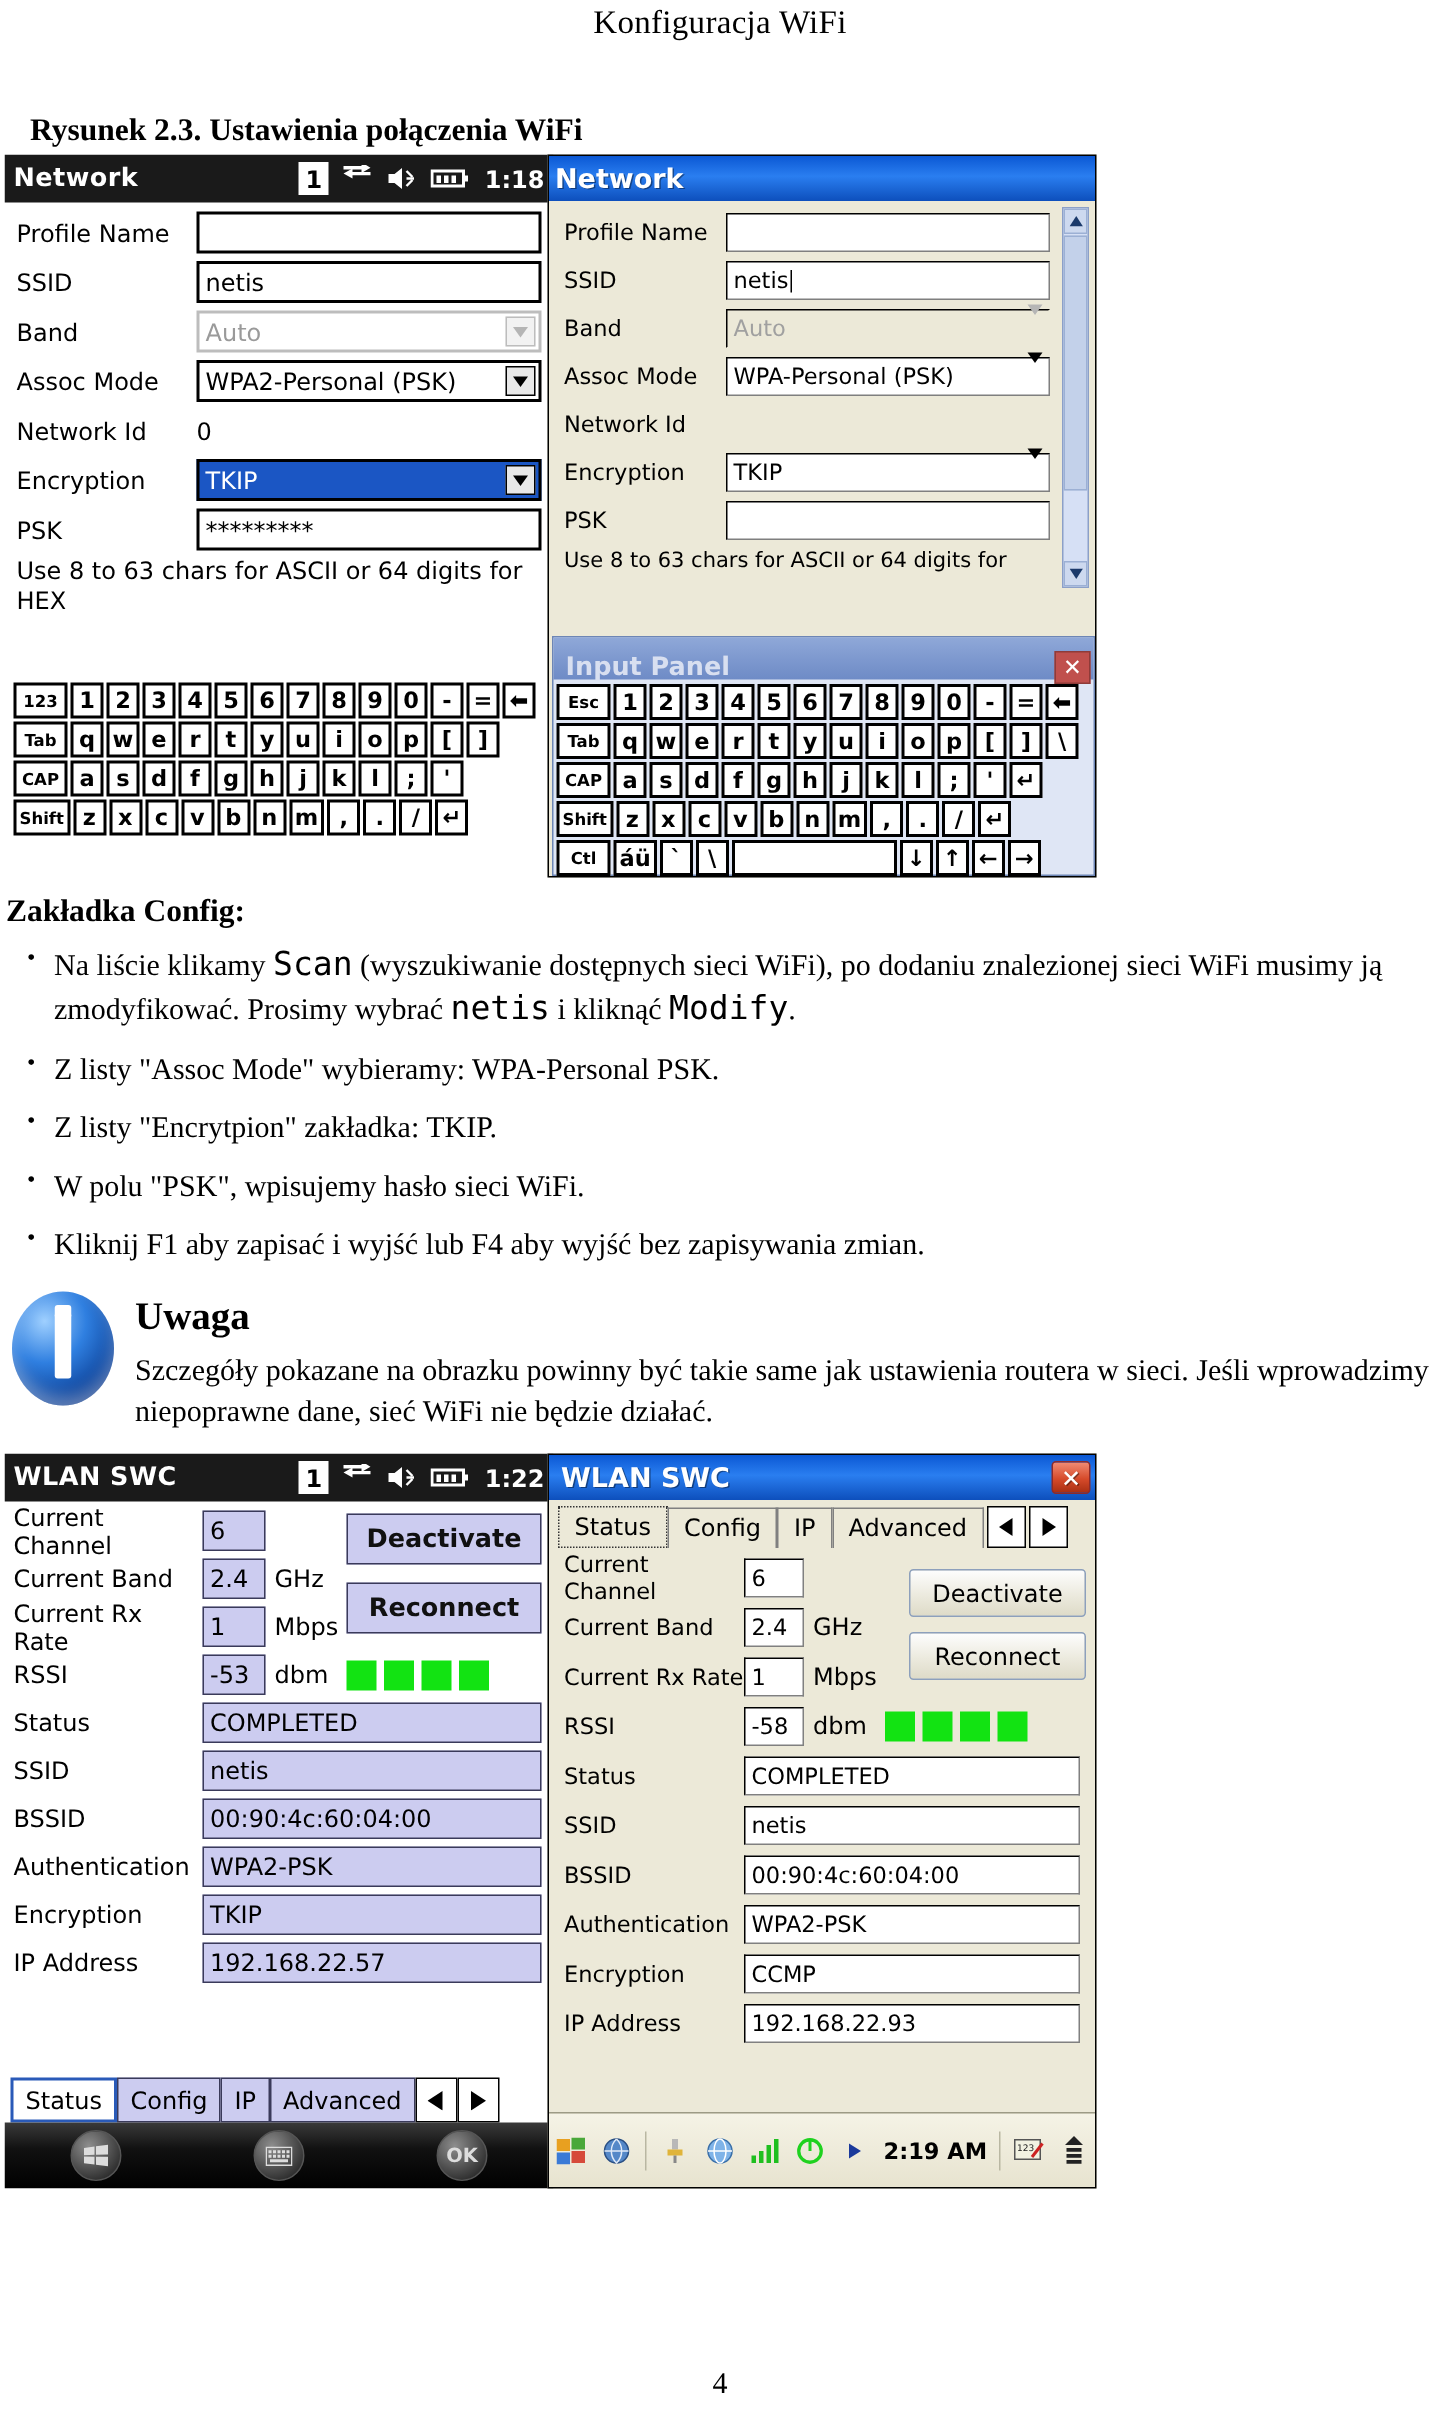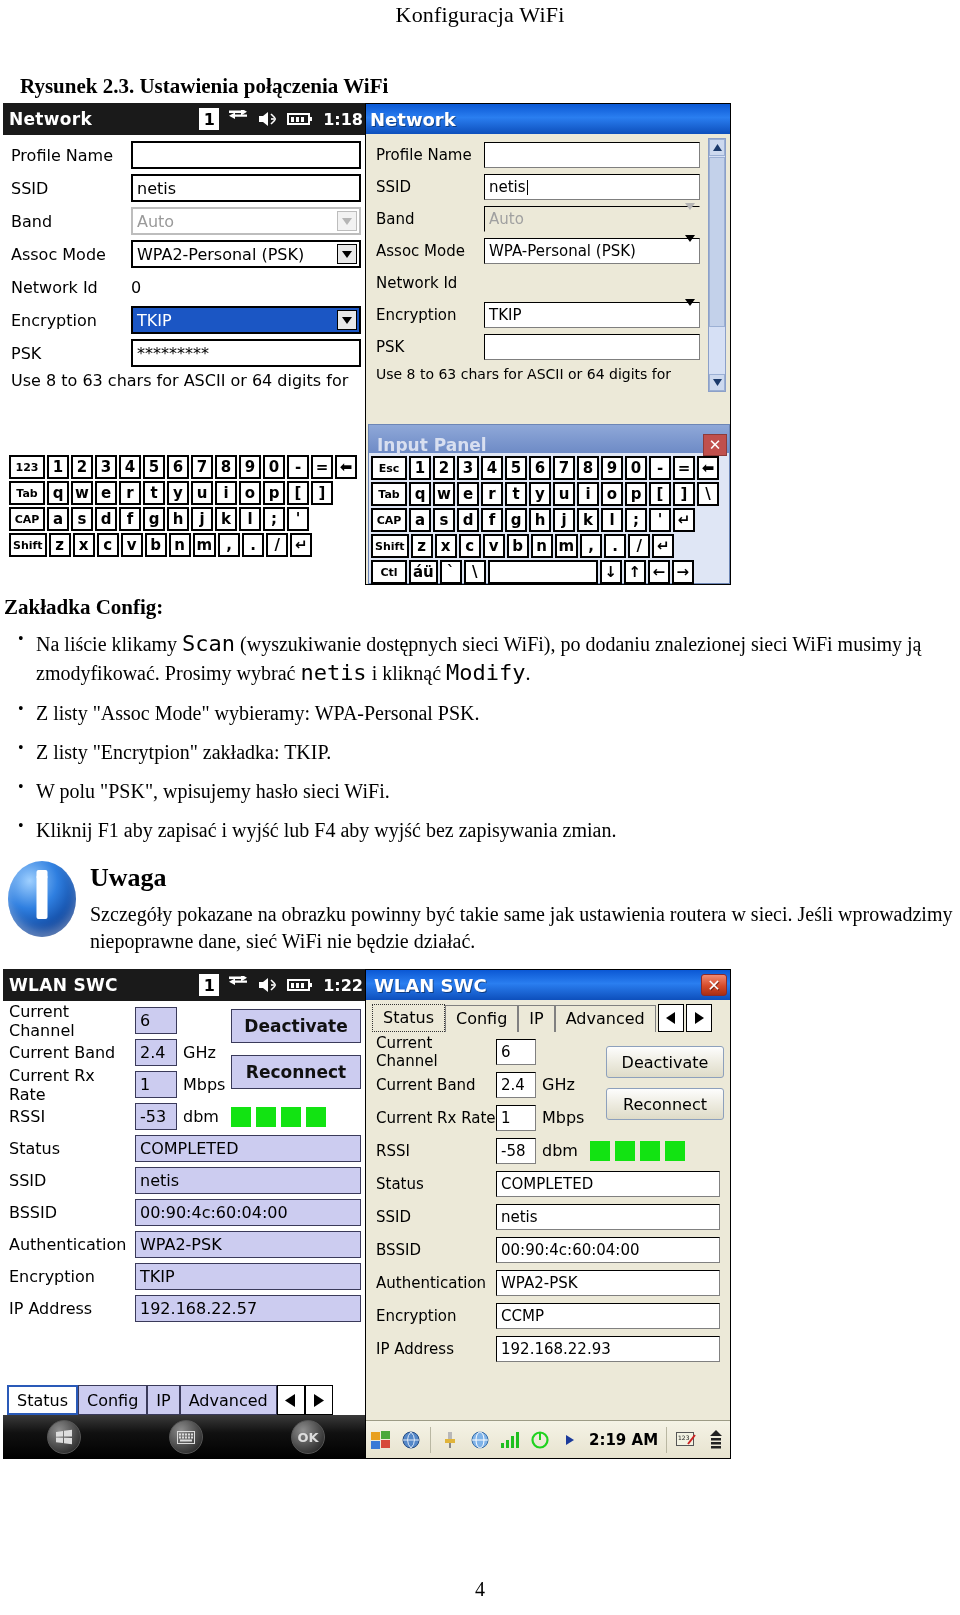--- a/index.html
+++ b/index.html
@@ -266,21 +266,21 @@
   }
   .wd-box.sm { width:40px; }
   .wd-box.wide { flex:1 1 auto; margin-right:4px; }
   .wd-btn {
     position:absolute; border:1px solid #8da0bc; border-radius:3px;
     background:linear-gradient(180deg,#fdfdfd 0%,#eceade 55%,#dedbc8 100%);
     font-size:16px; display:flex; align-items:center; justify-content:center;
     color:#000;
   }
   .wd-taskbar {
-    position:absolute; left:0; bottom:0; width:366px; height:38px;
+    position:absolute; left:0; bottom:0; width:366px; height:50px;
     background:linear-gradient(180deg,#f5f3e6 0%,#e7e3cf 100%);
     border-top:1px solid #9d9b86;
     display:flex; align-items:center; padding:0 4px; gap:8px;
   }
   .tsk-ico { width:22px; height:22px; display:flex; align-items:center; justify-content:center; }
   .tsk-clock { font-size:15px; font-weight:bold; }
   .tsk-sep { width:1px; height:26px; background:#b9b7a2; }
 
   .page-num { position:absolute; left:0; right:0; bottom:14px; text-align:center; font-size:20px; }
 </style>
@@ -363,20 +363,21 @@
             <span class="hh-arrow">
                 <i class="tri-down"></i>
               </span>
           </span>
         </div>
         <div class="hh-row">
           <span class="hh-label">PSK</span>
           <span class="hh-field">*********</span>
         </div>
         <div class="hh-hint">Use 8 to 63 chars for ASCII or 64 digits for</div>
+        <div class="hh-hint">HEX</div>
       </div>
 
       <div class="kb-hh">
         <div class="kb-row">
             <span class="key wide small">123</span>
             <span class="key">1</span>
             <span class="key">2</span>
             <span class="key">3</span>
             <span class="key">4</span>
             <span class="key">5</span>

